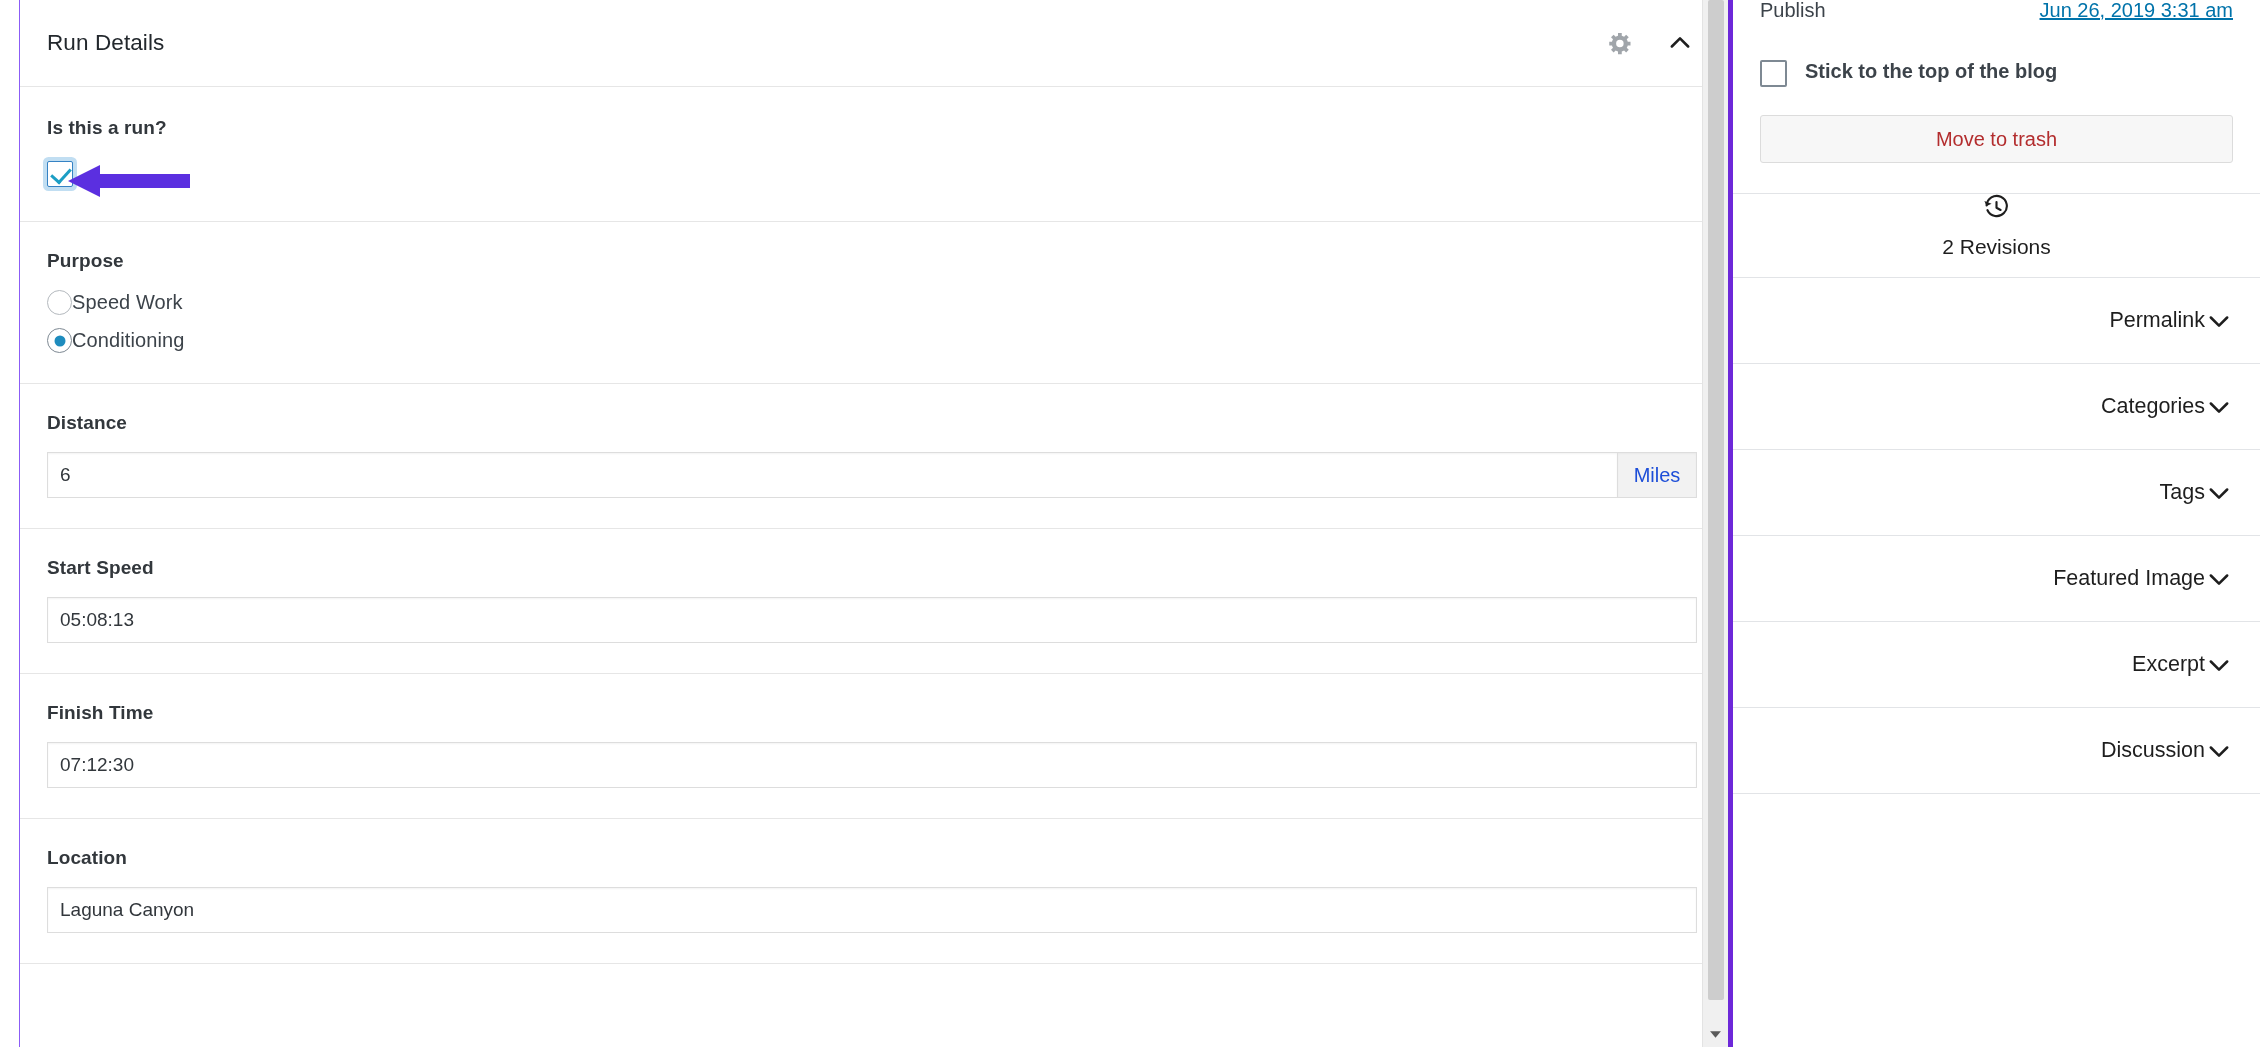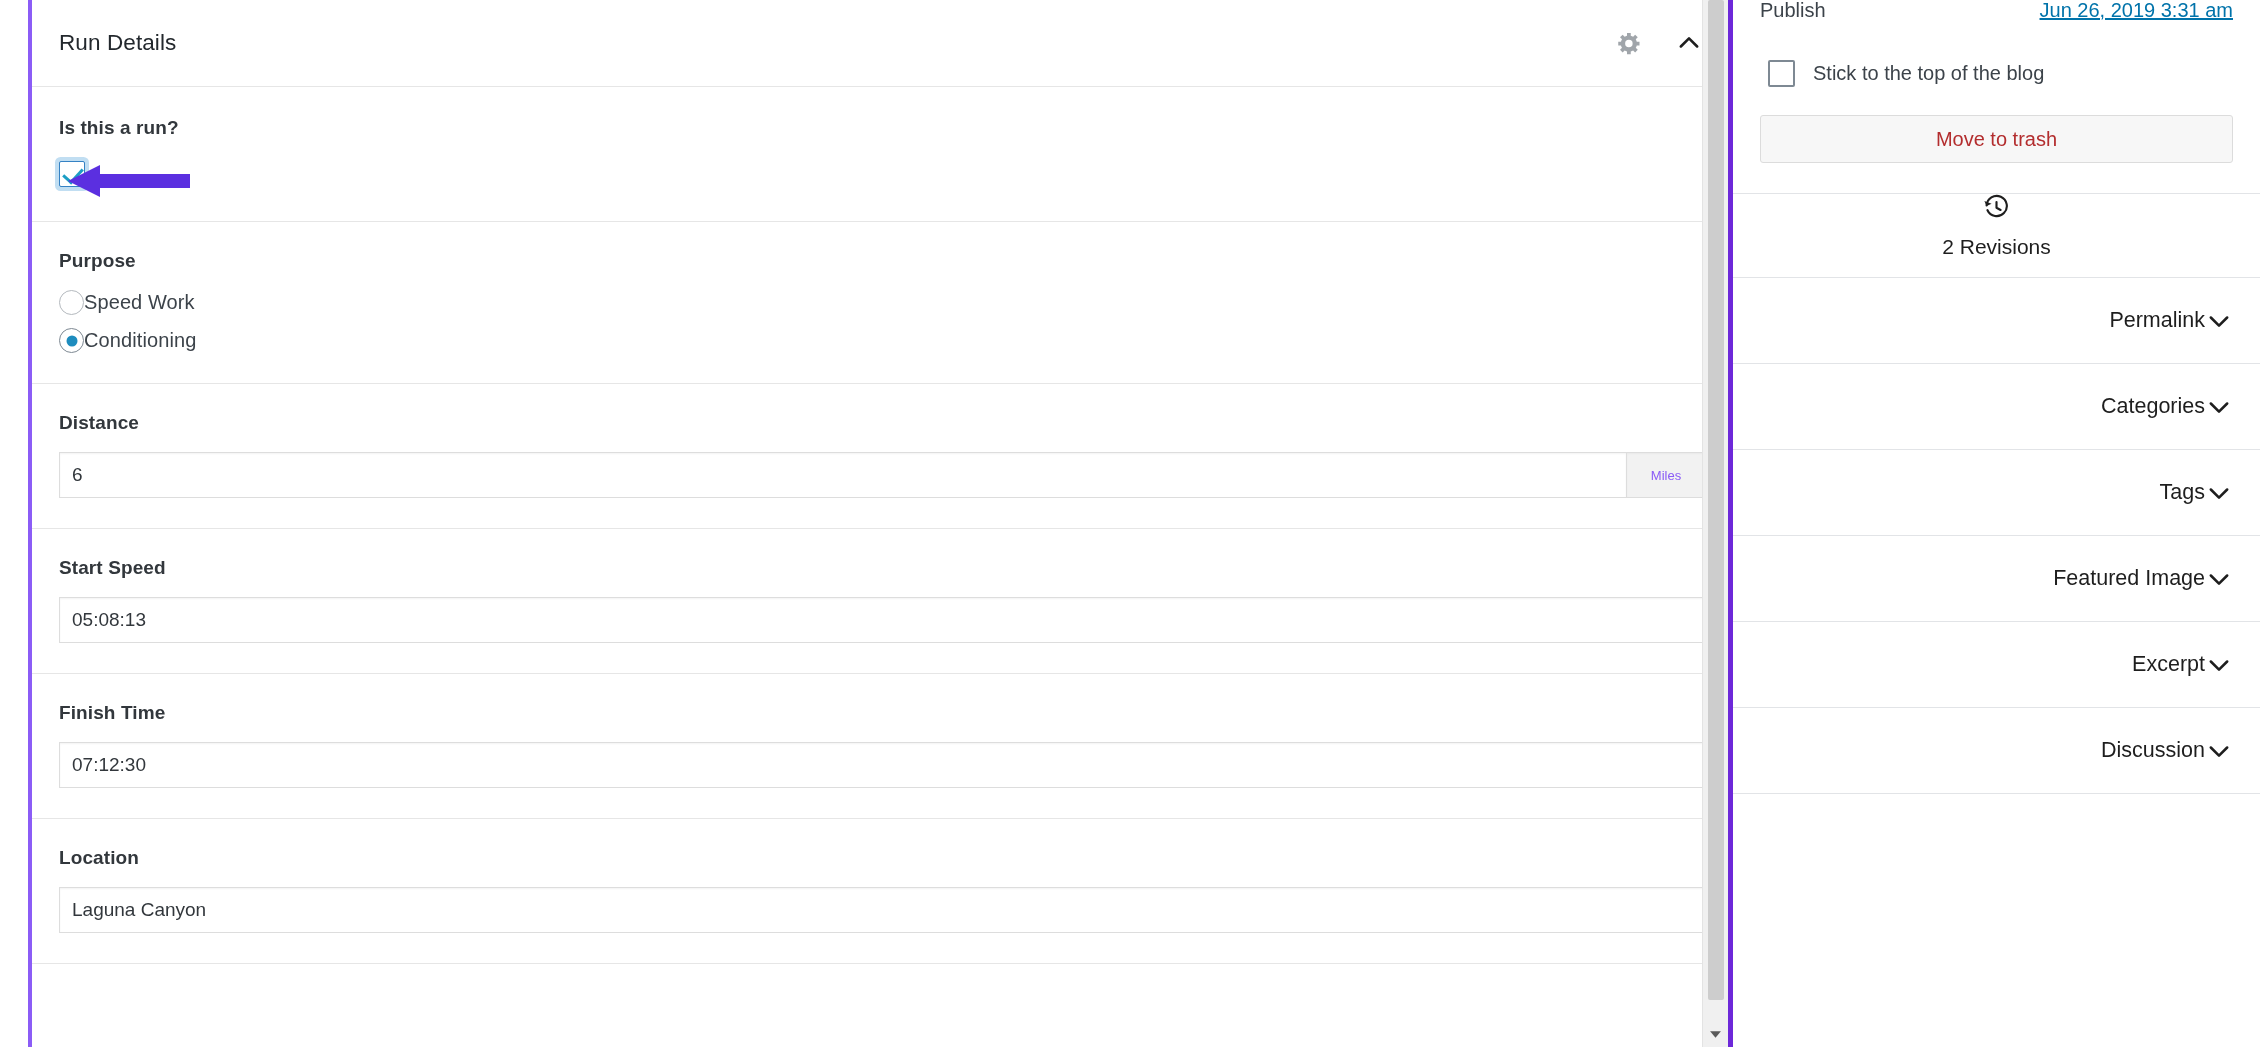--- a/index.html
+++ b/index.html
@@ -23,26 +23,26 @@
   .metabox-wrap {
     position: relative;
     width: 1728px;
     height: 1047px;
     background: #ffffff;
     flex: none;
   }
 
   .metabox {
     position: absolute;
-    left: 28px;
+    left: 19px;
     top: 0;
     width: 1706px;
     height: 1047px;
     background: #ffffff;
-    border-left: 4px solid #8b5cf6;
+    border-left: 1px solid #8b5cf6;
     border-right: 1px solid #e2e4e7;
   }
 
   .mb-header {
     position: relative;
     height: 87px;
     display: flex;
     align-items: center;
     padding: 0 30px 0 27px;
     border-bottom: 1px solid #e6e6e6;
@@ -176,22 +176,22 @@
   .input-addon {
     flex: none;
     min-width: 80px;
     height: 46px;
     display: flex;
     align-items: center;
     justify-content: center;
     padding: 0 14px;
     background: #f2f2f2;
     border: 1px solid #ddd;
-    font-size: 13px;
-    color: #8b5cf6;
+    font-size: 20px;
+    color: #1d4ed8;
     box-shadow: inset 0 1px 2px rgba(0,0,0,.04);
   }
 
   
   .editor-scrollbar {
     position: absolute;
     right: 0;
     top: 0;
     width: 26px;
     height: 1047px;
@@ -241,24 +241,25 @@
   }
   .publish-date {
     font-size: 20px;
     color: #0073aa;
     text-decoration: underline;
     cursor: pointer;
   }
 
   .sticky-row {
     display: flex;
-    align-items: center;
+    align-items: flex-start;
     gap: 18px;
-    padding: 0 35px;
+    padding: 0 27px;
     margin-top: 34px;
+    font-weight: bold;
   }
   .sticky-checkbox {
     width: 27px; height: 27px;
     border: 2px solid #7e8993;
     background: #fff;
     border-radius: 2px;
     flex: none;
     cursor: pointer;
   }
   .sticky-text {

